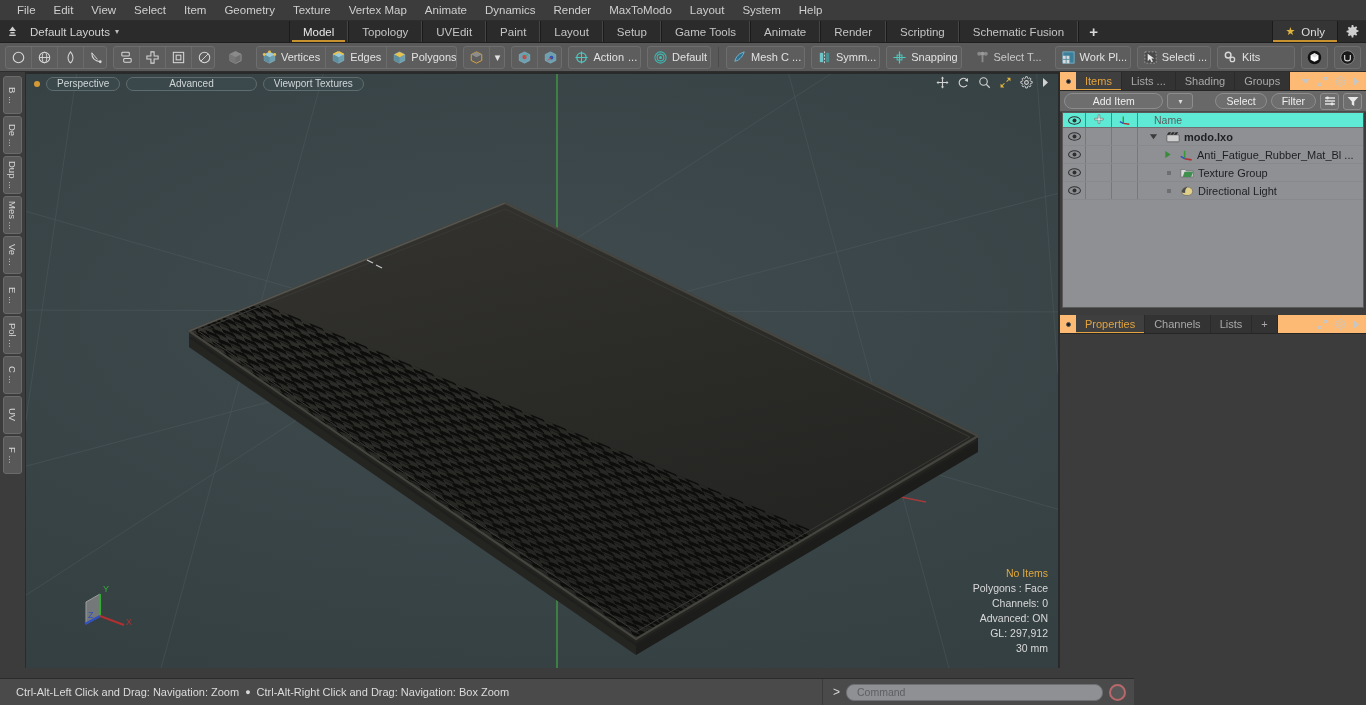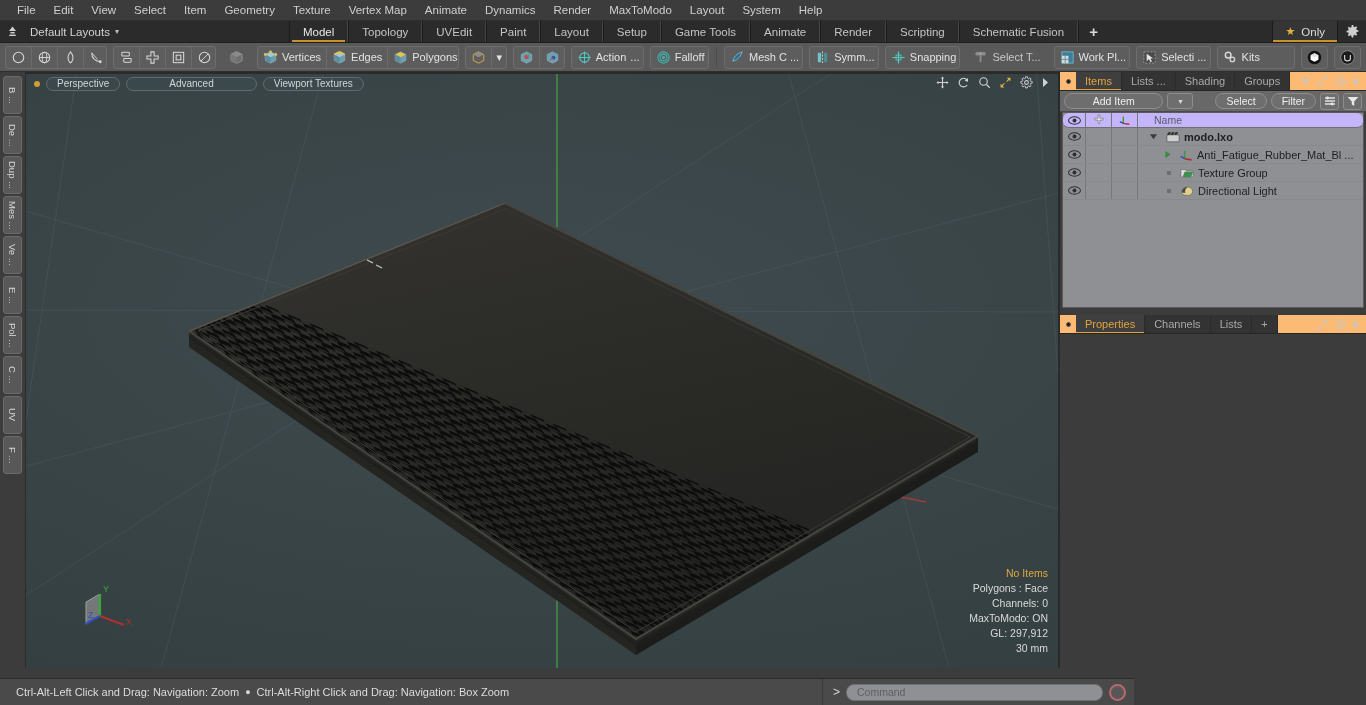--- a/index.html
+++ b/index.html
@@ -184,22 +184,22 @@
     width:26px; height:16px; border:1px solid #8d8d8d; border-radius:3px; background:#6e6e6e;
     display:flex;align-items:center;justify-content:center;color:#ddd;font-size:8px;
   }
   .sqbtn {
     width:19px;height:17px;border:1px solid #8d8d8d;border-radius:3px;background:#6e6e6e;
     display:flex;align-items:center;justify-content:center;color:#ddd;font-size:10px;
   }
 
   .itemsList { background:#8e9094; flex:0 0 auto; height:196px; margin:0 2px; border:1px solid #5a5a5a;
     display:flex; flex-direction:column; overflow:hidden;}
-  .ilHead { height:15px; background:#c4b5fd; display:flex; align-items:center;
-            border-bottom:1px solid #6d6f73; font-size:10px; color:#3a3a3a;border-radius:6px;}
+  .ilHead { height:15px; background:#5eead4; display:flex; align-items:center;
+            border-bottom:1px solid #6d6f73; font-size:10px; color:#3a3a3a;}
   .colA { width:23px; display:flex; align-items:center; justify-content:center; border-right:1px solid #76787c; height:100%;}
   .colB { width:26px; display:flex; align-items:center; justify-content:center; border-right:1px solid #76787c; height:100%;}
   .colC { width:26px; display:flex; align-items:center; justify-content:center; border-right:1px solid #76787c; height:100%;}
   .colName { flex:1; padding-left:16px; display:flex; align-items:center; height:100%; color:#5b5d60; font-size:10.5px;}
   .ilRow { height:18px; display:flex; align-items:center; background:#8e9094; border-bottom:1px solid #87898d;}
   .ilRow .colName{ color:#1d1f22; font-size:11px; gap:4px; padding-left:0;}
   .ilBody{ flex:1; background:#8e9094; }
   .treeIndent1 { width:24px; display:flex; align-items:center; justify-content:flex-end; padding-right:4px; }
   .treeIndent2 { width:38px; display:flex; align-items:center; justify-content:flex-end; padding-right:4px; }
   .nm { white-space:nowrap; overflow:hidden; }
@@ -455,21 +455,21 @@
       </div>
     </div>
 
     <div class="tgroup">
       <div class="tbtn">
         <svg width="15" height="15" viewBox="0 0 16 16">
             <circle cx="8" cy="8" r="6" fill="none" stroke="#3fb9b2" stroke-width="1.1"></circle>
             <circle cx="8" cy="8" r="3.6" fill="none" stroke="#3fb9b2" stroke-width="1.1"></circle>
             <circle cx="8" cy="8" r="1.6" fill="#3fb9b2"></circle>
           </svg>
-        <span class="lbl">Falloff</span>
+        <span class="lbl">Default</span>
       </div>
     </div>
 
     <div class="sep"></div>
 
     <div class="tgroup">
       <div class="tbtn">
         <svg width="15" height="15" viewBox="0 0 16 16">
             <path d="M3 12 C5 4 11 3 13 2 C12 5 9 11 3 12Z" fill="#2e6f8e" stroke="#7cc0da" stroke-width=".9"></path>
           </svg>
@@ -688,21 +688,21 @@
             <svg width="9" height="11" viewBox="0 0 9 11">
                 <path d="M2 1 L7 5.5 L2 10Z" fill="#d2d2d2"></path>
               </svg>
           </span>
         </div>
 
         <div class="vpstats">
           <div class="hl">No Items</div>
           <div>Polygons : Face</div>
           <div>Channels: 0</div>
-          <div>MaxToModo: ON</div>
+          <div>Advanced: ON</div>
           <div>GL: 297,912</div>
           <div>30 mm</div>
         </div>
 
         <div class="gizmo">
           <svg width="70" height="62" viewBox="0 0 70 62">
             <polygon points="26,14 12,22 12,44 26,36" fill="#8b8b8b" opacity=".75" stroke="#bdbdbd" stroke-width="1"></polygon>
             <line x1="26" y1="36" x2="26" y2="14" stroke="#35aa35" stroke-width="2.2"></line>
             <line x1="26" y1="36" x2="50" y2="45" stroke="#b03030" stroke-width="2.2"></line>
             <line x1="26" y1="36" x2="11" y2="44" stroke="#3050c0" stroke-width="2.2"></line>

